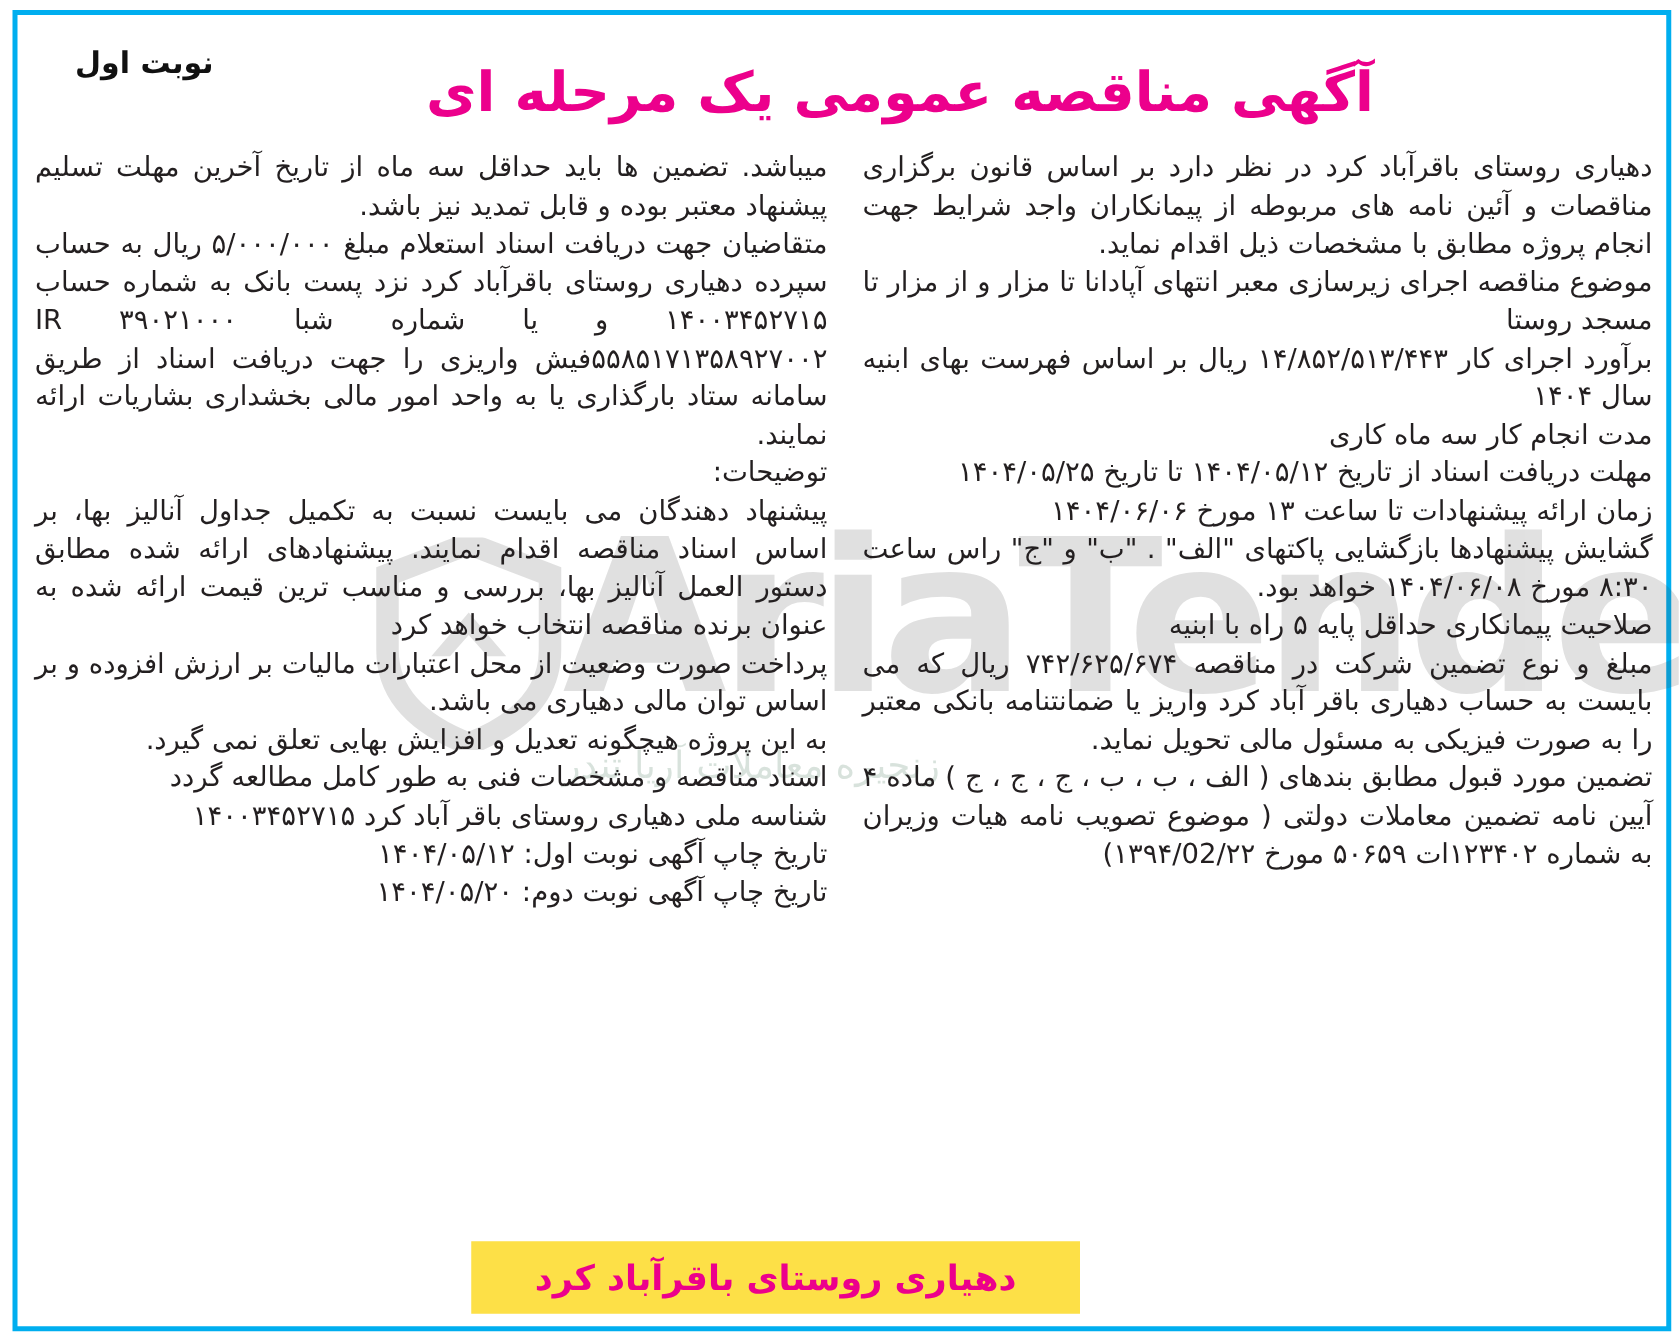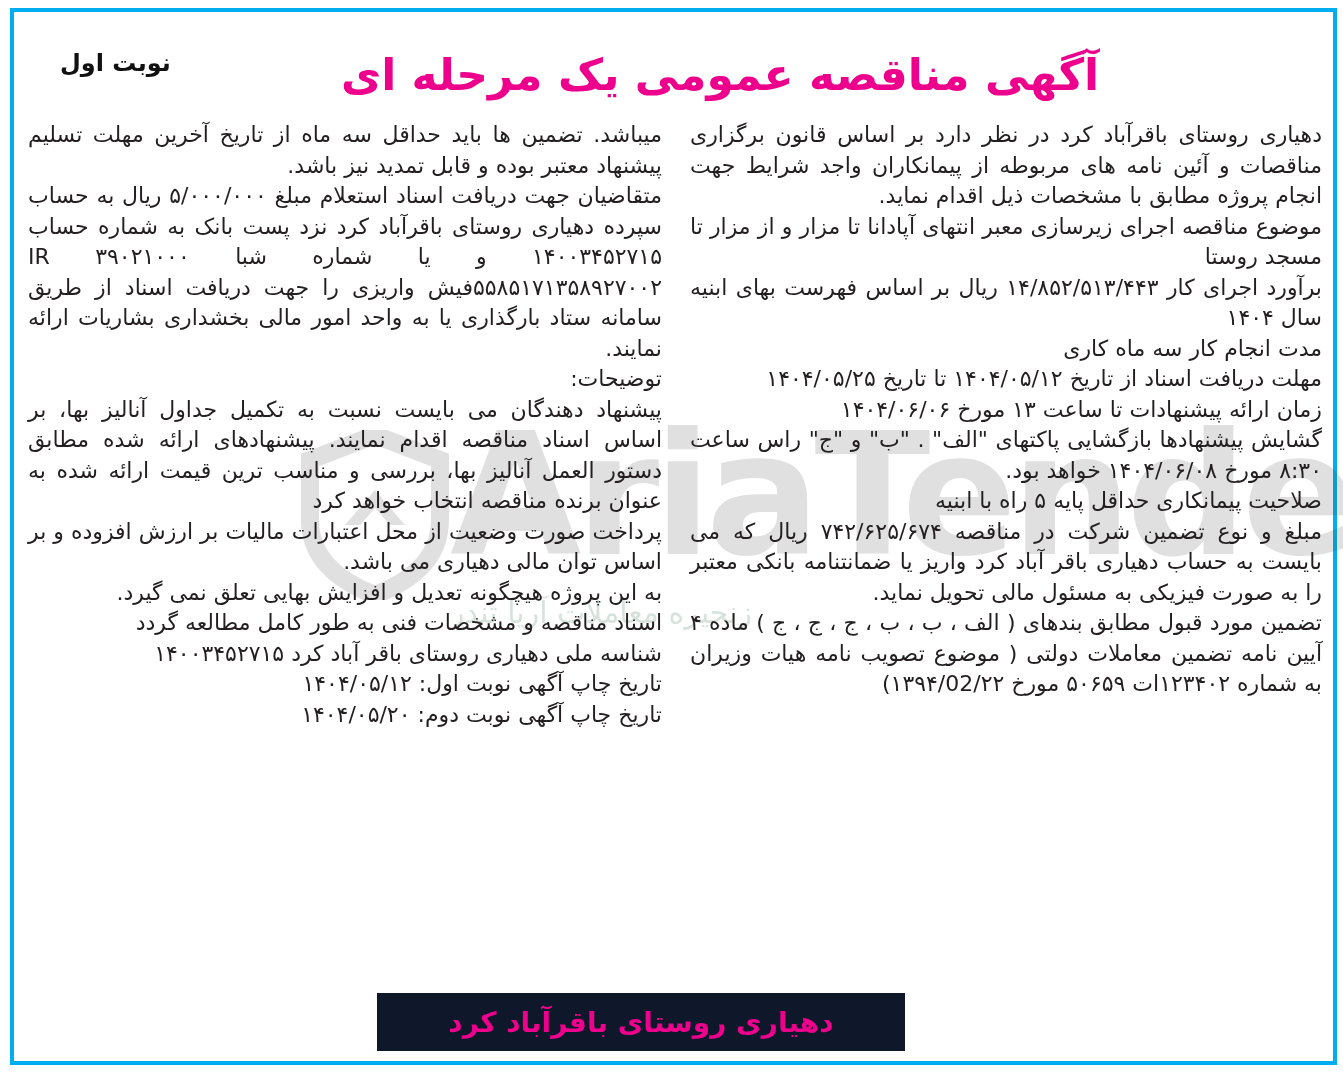--- a/index.html
+++ b/index.html
@@ -10,30 +10,30 @@
     .watermark { position:absolute; left:300px; top:420px; width:700px; height:230px;
                  pointer-events:none; z-index:0; opacity:0.16; }
     .wm-logo { position:absolute; left:0; top:10px; width:150px; height:170px; }
     .wm-text { position:absolute; left:150px; top:-10px; font-family:"DejaVu Sans", sans-serif;
                font-weight:bold; font-size:170px; color:#444; letter-spacing:-6px; line-height:1; }
     .wm-sub { position:absolute; left:150px; top:175px; font-size:30px; color:#14532d;
               letter-spacing:18px; direction:rtl; white-space:nowrap; }
     .title { position:absolute; top:49px; left:330px; width:780px; text-align:center;
              direction:rtl; font-family:"DejaVu Sans", sans-serif; font-weight:bold;
              font-size:44px; color:#ec008c; letter-spacing:-1px; z-index:1; }
-    .round { position:absolute; top:49px; left:60px; direction:rtl; font-weight:bold;
+    .round { position:absolute; top:36px; left:60px; direction:rtl; font-weight:bold;
              font-size:24px; color:#111; z-index:1; }
     .col { position:absolute; top:120px; direction:rtl; text-align:justify;
            text-align-last:right; font-family:"DejaVu Sans", sans-serif; font-size:22px;
            line-height:30.5px; color:#231f20; z-index:1; }
     .col-right { left:690px; width:632px; }
     .col-left { left:28px; width:634px; }
     .col p { margin:0; }
-    .footer-box { position:absolute; left:377px; top:993px; width:528px; height:58px;
-                  background:#0f172a; z-index:1; display:flex; align-items:center; justify-content:center; }
+    .footer-box { position:absolute; left:377px; top:993px; width:487px; height:58px;
+                  background:#fde047; z-index:1; display:flex; align-items:center; justify-content:center; }
     .footer-text { direction:rtl; font-weight:bold; font-size:28px; color:#ec008c; }
   </style>
 </head>
 <body>
 
 <div class="frame"></div>
 
 <div class="watermark">
   <svg class="wm-logo" viewBox="0 0 150 170">
     <path d="M75 5 L140 30 L140 90 Q140 140 75 165 Q10 140 10 90 L10 30 Z" fill="none" stroke="#444" stroke-width="18"></path>

